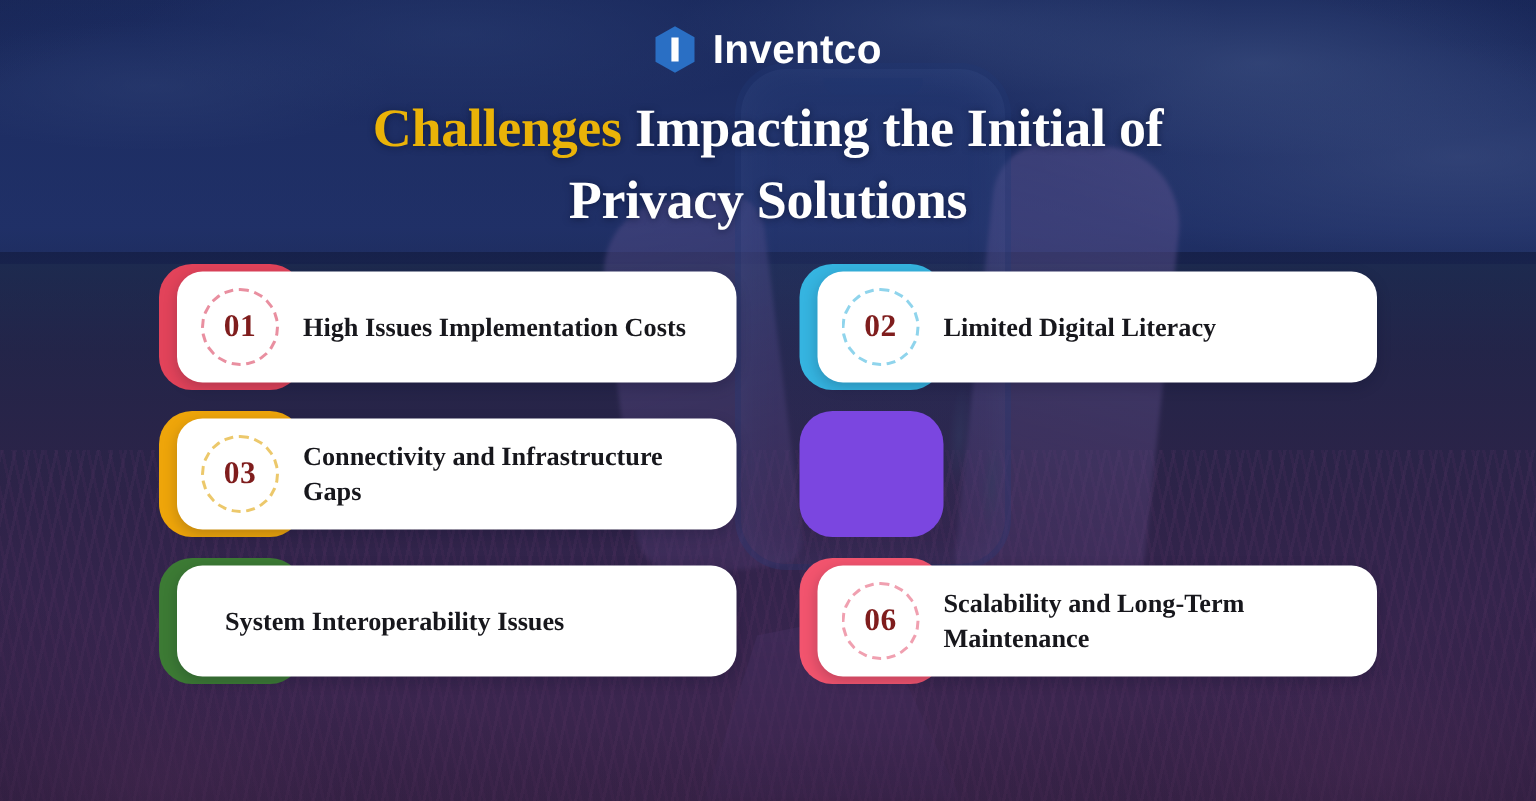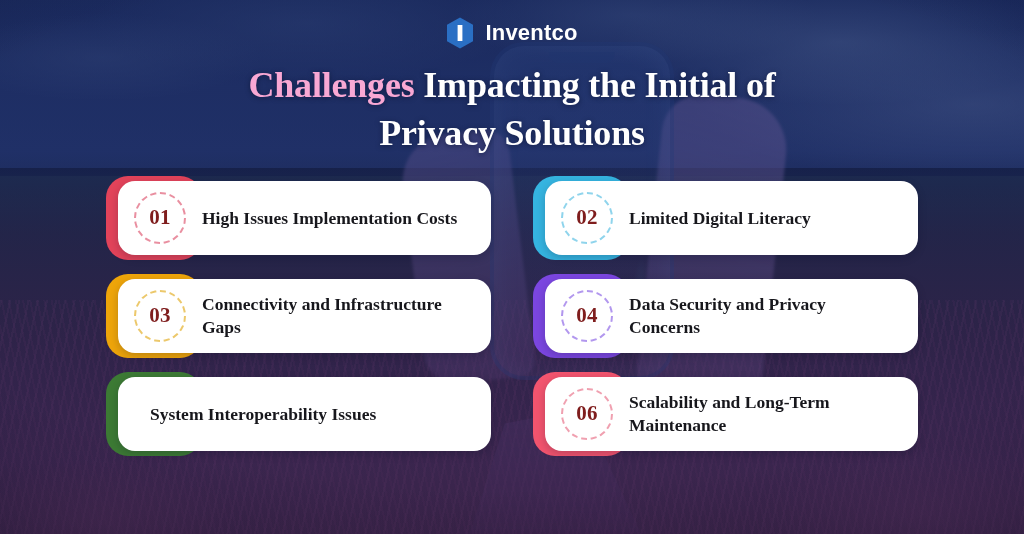--- a/index.html
+++ b/index.html
@@ -140,38 +140,38 @@
   
   .logo-row {
     display: flex; align-items: center; justify-content: center;
     gap: 11px;
     padding-top: 22px;
     height: 44px;
   }
   .logo-mark { width: 28px; height: 32px; display: block; }
   .logo-text {
     color: #ffffff;
-    font-size: 22px;
+    font-size: 27px;
     font-weight: 600;
     letter-spacing: .2px;
   }
 
   
   .title {
     margin-top: 18px;
     text-align: center;
     font-family: "Liberation Serif", serif;
     font-weight: bold;
     font-size: 36px;
     line-height: 1.33;
     color: #ffffff;
     text-shadow: 0 1px 5px rgba(8,14,40,.55);
     letter-spacing: -.2px;
   }
-  .title .accent { color: #f9a8d4; }
+  .title .accent { color: #eab308; }
 
   
   .grid {
     margin: 18px auto 0;
     width: 812px;
     display: grid;
     grid-template-columns: 385px 385px;
     column-gap: 42px;
     row-gap: 14px;
   }
@@ -281,24 +281,20 @@
       <div class="card">
         <div class="card-accent" style="background:#eea50a"></div>
         <div class="card-body">
           <div class="num-circle" style="border-color:#ecc86b">03</div>
           <div class="card-label">Connectivity and Infrastructure Gaps</div>
         </div>
       </div>
 
       <div class="card">
         <div class="card-accent" style="background:#7b46e0"></div>
-        <div class="card-body">
-          <div class="num-circle" style="border-color:#b297ee">04</div>
-          <div class="card-label">Data Security and Privacy Concerns</div>
-        </div>
       </div>
 
       <div class="card">
         <div class="card-accent" style="background:#3c7a34"></div>
         <div class="card-body">
           <div class="card-label">System Interoperability Issues</div>
         </div>
       </div>
 
       <div class="card">

